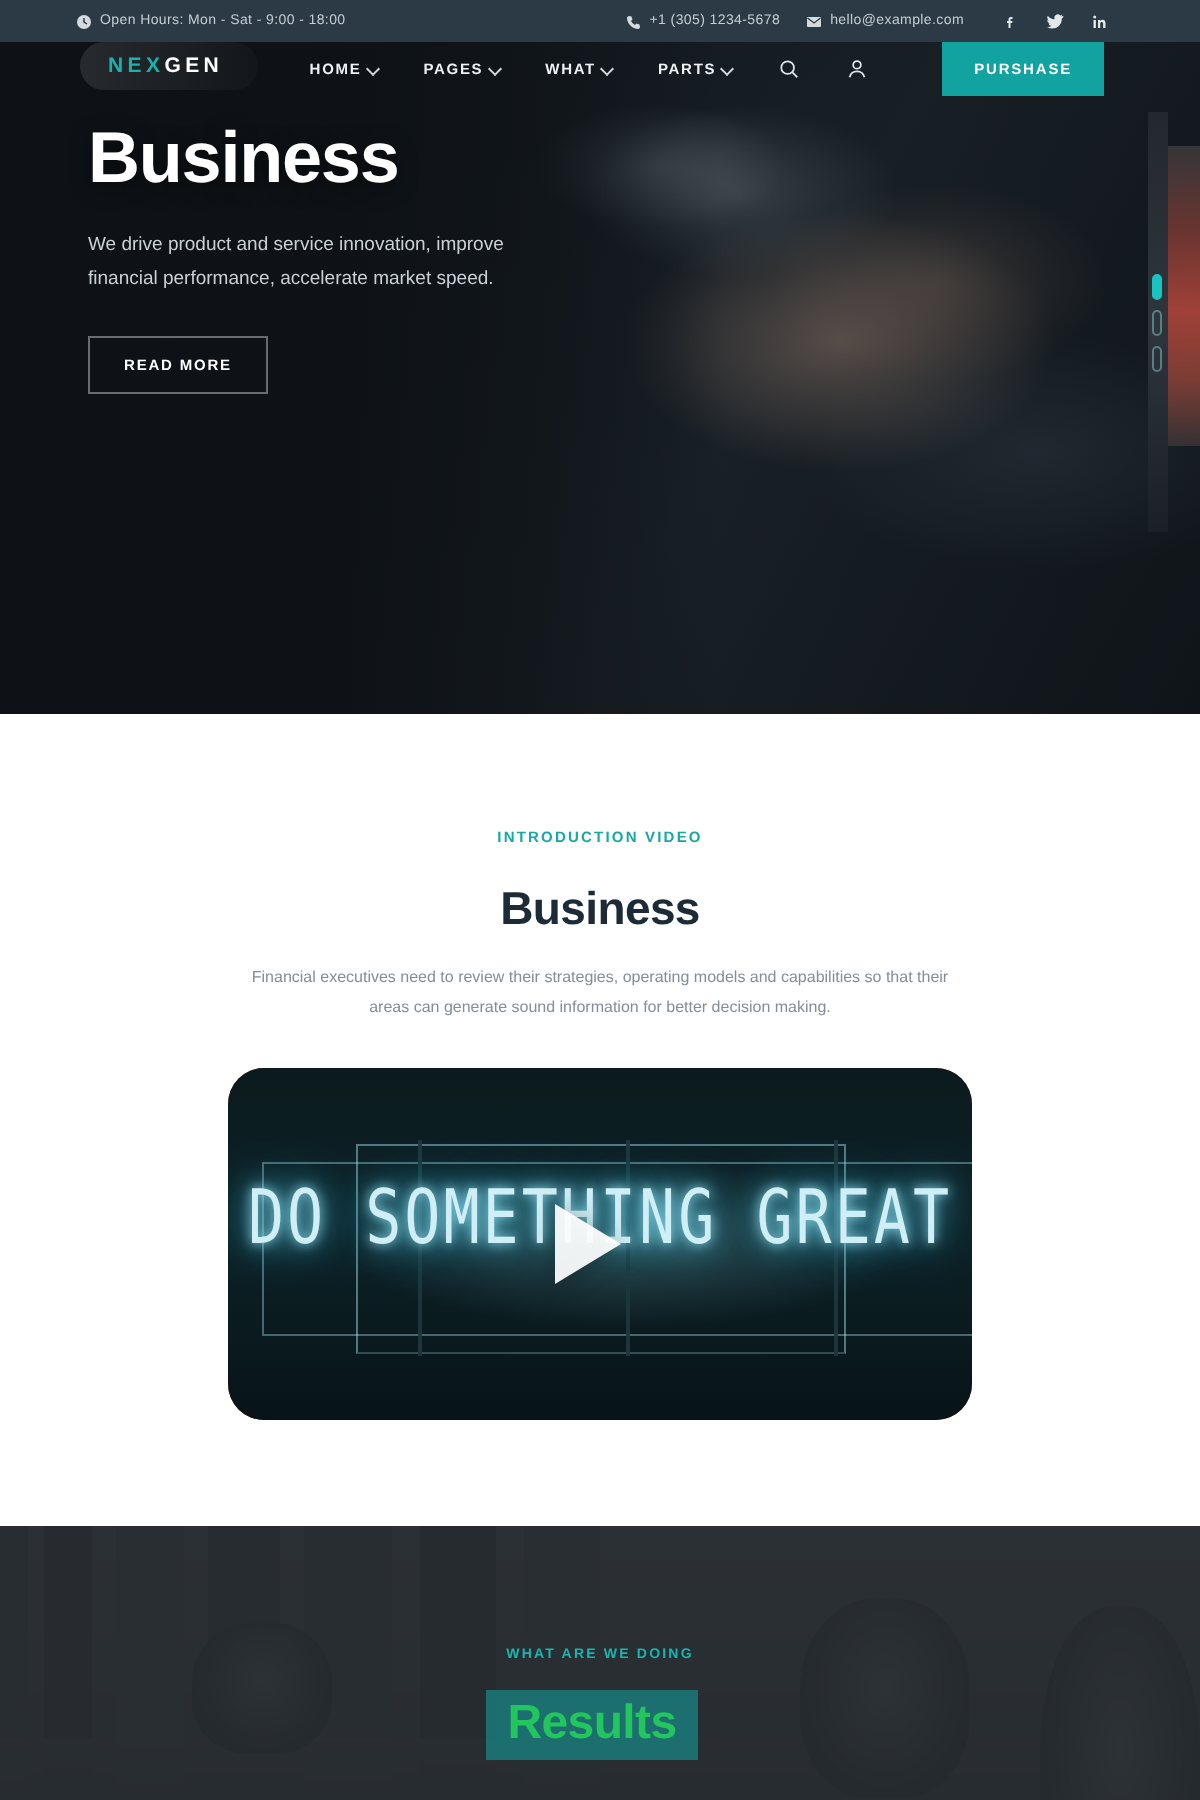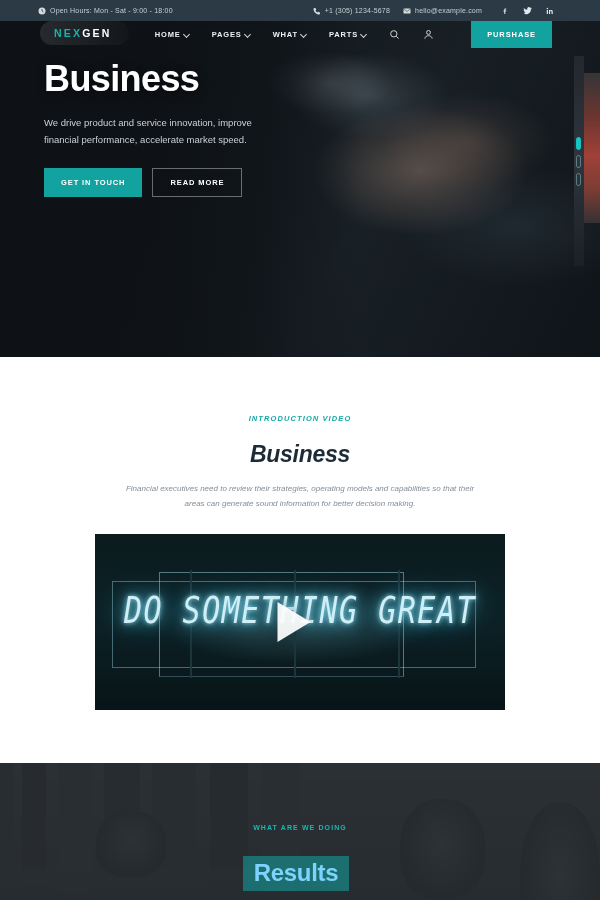--- a/index.html
+++ b/index.html
@@ -86,41 +86,40 @@
     display: flex; flex-direction: column; align-items: center; gap: 5px;
   }
   .sdot { width: 5px; height: 13px; border-radius: 4px; border: 1px solid rgba(140,200,205,.5); }
   .sdot.active { background: #19c4c0; border-color: #19c4c0; }
 
   
   .video-section {
     background: #ffffff;
     padding: 57px 12px 53px;
     text-align: center;
-    font-style: italic;
   }
   .eyebrow {
     font-size: 7.5px; font-weight: bold; letter-spacing: 1.1px; color: #17a8a4;
     text-transform: uppercase;
   }
   .sec-title {
     margin-top: 18px;
     font-size: 23px; font-weight: bold; color: #1d2b36; letter-spacing: -0.3px;
     display: flex; justify-content: center; align-items: baseline; gap: 0;
   }
   .sec-title .hl {
     color: #1b9b97; background: #dbeeed; padding: 4px 9px 5px; margin-left: 7px;
   }
   .sec-desc {
     margin: 14px auto 0; max-width: 360px;
     font-size: 8px; line-height: 1.85; color: #848e98;
   }
   .video-wrap {
-    position: relative; width: 410px; height: 176px; margin: 22px auto 0;
-    overflow: hidden; background: #c2410c;
+    position: relative; width: 372px; height: 176px; margin: 22px auto 0;
+    overflow: hidden; background: #c2410c; border-radius: 18px;
   }
   .video-photo {
     position: absolute; inset: 0;
     background:
       radial-gradient(ellipse 200px 60px at 200px 88px, rgba(150,225,235,0.22), rgba(0,0,0,0) 70%),
       linear-gradient(180deg, #0b1a1d 0%, #0d2227 45%, #081417 100%);
   }
   .neon-frame {
     position: absolute; left: 17px; top: 47px; width: 364px; height: 87px;
     border: 1px solid rgba(170,235,245,.38);
@@ -184,21 +183,21 @@
   }
   .results-overlay {
     position: absolute; inset: 0; background: rgba(32,36,41,0.82);
   }
   .results-inner { position: relative; text-align: center; padding-top: 61px; }
   .results-eyebrow {
     font-size: 7px; font-weight: bold; letter-spacing: 1.1px; color: #19b6b1;
     text-transform: uppercase;
   }
   .results-title {
-    margin-top: 25px; font-size: 24px; font-weight: bold; color: #7dd3fc;
+    margin-top: 14px; font-size: 24px; font-weight: bold; color: #22c55e;
     letter-spacing: -0.3px;
     display: flex; justify-content: center; align-items: baseline;
   }
   .results-title .hl {
     background: rgba(23,150,148,.62); padding: 3px 11px 4px; margin-right: 8px;
   }
   .stats {
     position: relative; display: flex; margin-top: 47px; padding: 0 20px;
   }
   .stat { flex: 1; text-align: center; }
@@ -341,21 +340,20 @@
       <div class="hero-strip2"></div>
       <div class="hero-strip"></div>
     </div>
 
     <div class="hero-inner">
       <h1 class="hero-title">
         <div>Business</div>
       </h1>
       <p class="hero-sub">We drive product and service innovation, improve financial performance, accelerate market speed.</p>
       <div class="hero-btns">
-        <button class="btn btn-primary">GET IN TOUCH</button>
         <button class="btn btn-ghost">READ MORE</button>
       </div>
     </div>
 
     <div class="slider-dots">
       <span class="sdot active"></span>
       <span class="sdot"></span>
       <span class="sdot"></span>
     </div>
   </section>

